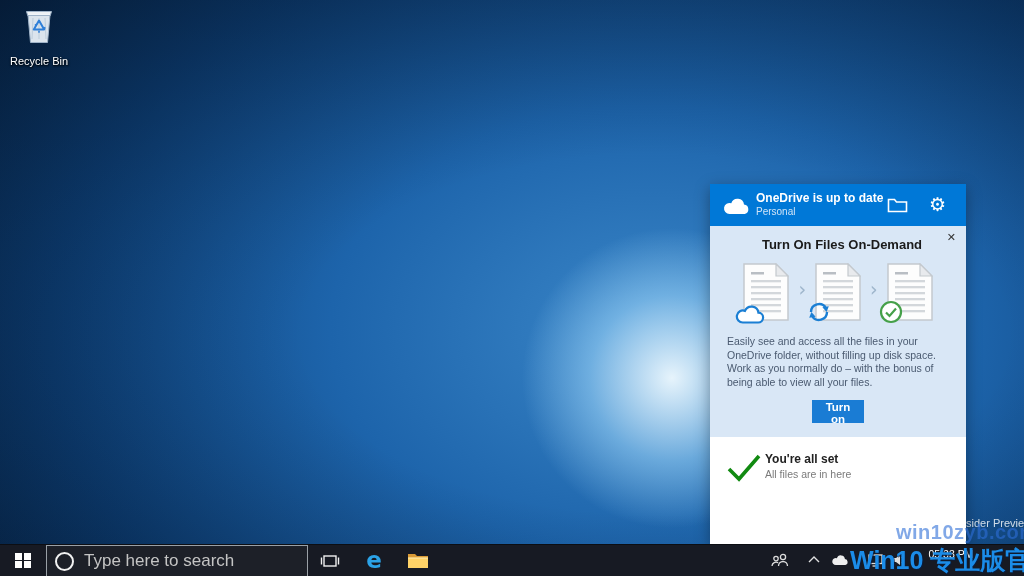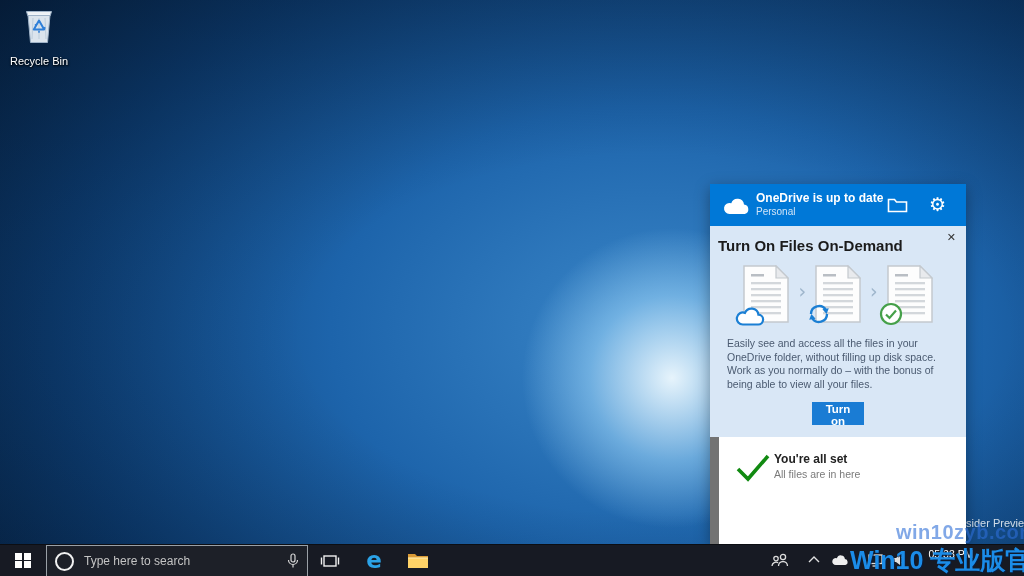--- a/index.html
+++ b/index.html
@@ -32,30 +32,30 @@
     box-shadow:0 4px 14px rgba(0,0,0,.35);background:#737373;}
   .fly-header{position:relative;height:42px;background:#0078d7;color:#fff;}
   .fly-cloud{position:absolute;left:12px;top:13px;}
   .fly-htxt{position:absolute;left:46px;top:7px;line-height:14px;}
   .fly-title{font-size:12px;font-weight:bold;}
   .fly-sub{font-size:10px;color:#cfe4f7;}
   .fly-folder{position:absolute;right:58px;top:12px;cursor:pointer;}
   .fly-gear{position:absolute;right:20px;top:8px;font-family:"DejaVu Sans",sans-serif;font-size:19px;color:#fff;cursor:pointer;line-height:24px;}
   .fly-body{position:relative;height:211px;background:#d9e7f6;}
   .fly-close{position:absolute;top:3px;right:8px;font-family:"DejaVu Sans",sans-serif;font-size:11px;color:#333;cursor:pointer;padding:2px;}
-  .promo-title{margin:0;padding-top:11px;font-size:15px;font-weight:bold;color:#1b1b1b;padding-left:8px;}
+  .promo-title{margin:0;padding-top:11px;text-align:center;font-size:13px;font-weight:bold;color:#1b1b1b;padding-left:8px;}
   .icons-row{margin-top:11px;display:flex;justify-content:center;align-items:center;gap:9px;}
   .docwrap{position:relative;width:46px;height:58px;}
   .doc-badge{position:absolute;left:-8px;bottom:-3px;}
   .row-chev{font-family:"DejaVu Sans",sans-serif;font-size:19px;color:#9fb6cc;padding-bottom:6px;}
   .promo-desc{margin:14px 16px 0 17px;font-size:10.5px;line-height:13.5px;color:#4a5a70;}
   .turnon-btn{display:block;margin:11px auto 0;width:52px;height:23px;background:#1a7cd4;color:#fff;
     font-family:"Liberation Sans",sans-serif;font-size:11.5px;font-weight:600;border:none;cursor:pointer;}
   .learn-more{margin-top:24px;text-align:center;font-size:11.5px;font-weight:600;color:#0f6cbd;cursor:pointer;}
-  .fly-footer{position:relative;height:134px;background:#fff;margin-left:9px;}
+  .fly-footer{position:relative;height:134px;background:#fff;}
   .foot-check{position:absolute;left:16px;top:16px;}
   .foot-title{position:absolute;left:55px;top:15px;font-size:12px;font-weight:bold;color:#222;}
   .foot-sub{position:absolute;left:55px;top:31px;font-size:10.5px;color:#7a7a7a;}
 
   
   .wm-insider{position:absolute;left:966px;top:517px;z-index:10;font-size:11px;color:#e6ecf2;opacity:.9;white-space:nowrap;}
   .wm-url{position:absolute;left:896px;top:521px;z-index:45;font-size:20px;font-weight:bold;
     color:rgba(45,110,215,.6);white-space:nowrap;letter-spacing:.5px;}
   .wm-site{position:absolute;left:850px;top:544px;z-index:60;font-size:25px;font-weight:bold;color:#1b8ce8;
     white-space:nowrap;text-shadow:1px 1px 0 rgba(5,30,70,.7);pointer-events:none;}
@@ -63,21 +63,21 @@
   
   .taskbar{position:absolute;left:0;bottom:0;width:1024px;height:32px;background:#171a23;z-index:40;
     border-top:1px solid rgba(0,0,0,.45);box-sizing:border-box;display:flex;align-items:stretch;}
   .tb-btn{display:flex;align-items:center;justify-content:center;cursor:pointer;}
   .start{width:46px;}
   .winlogo{display:grid;grid-template-columns:7px 7px;grid-template-rows:7px 7px;gap:1.5px;}
   .winlogo i{background:#fff;display:block;}
   .searchbox{width:262px;height:32px;box-sizing:border-box;border:1px solid #9aa0a6;background:#1d2028;
     display:flex;align-items:center;padding:0 8px;gap:8px;}
   .cortana-ring{width:15px;height:15px;border:2px solid #f2f2f2;border-radius:50%;flex:none;}
-  .search-input{flex:1;background:transparent;border:none;outline:none;color:#fde047;font-size:12px;
+  .search-input{flex:1;background:transparent;border:none;outline:none;color:#fde047;font-size:17px;
     font-family:"Liberation Sans",sans-serif;}
   .search-input::placeholder{color:#c4c4c4;}
   .tb-ico{width:44px;}
   .edge-e{font-family:"DejaVu Sans",sans-serif;font-size:23px;font-weight:bold;color:#2ba3e8;line-height:1;}
   .tray{position:absolute;bottom:0;height:32px;right:0;left:0;pointer-events:none;}
   .tray > *{position:absolute;pointer-events:auto;cursor:pointer;}
   .tr-people{left:770px;top:9px;}
   .tr-chev{left:808px;top:12px;}
   .tr-cloud{left:831px;top:10px;}
   .tr-monitor{left:868px;top:10px;}

